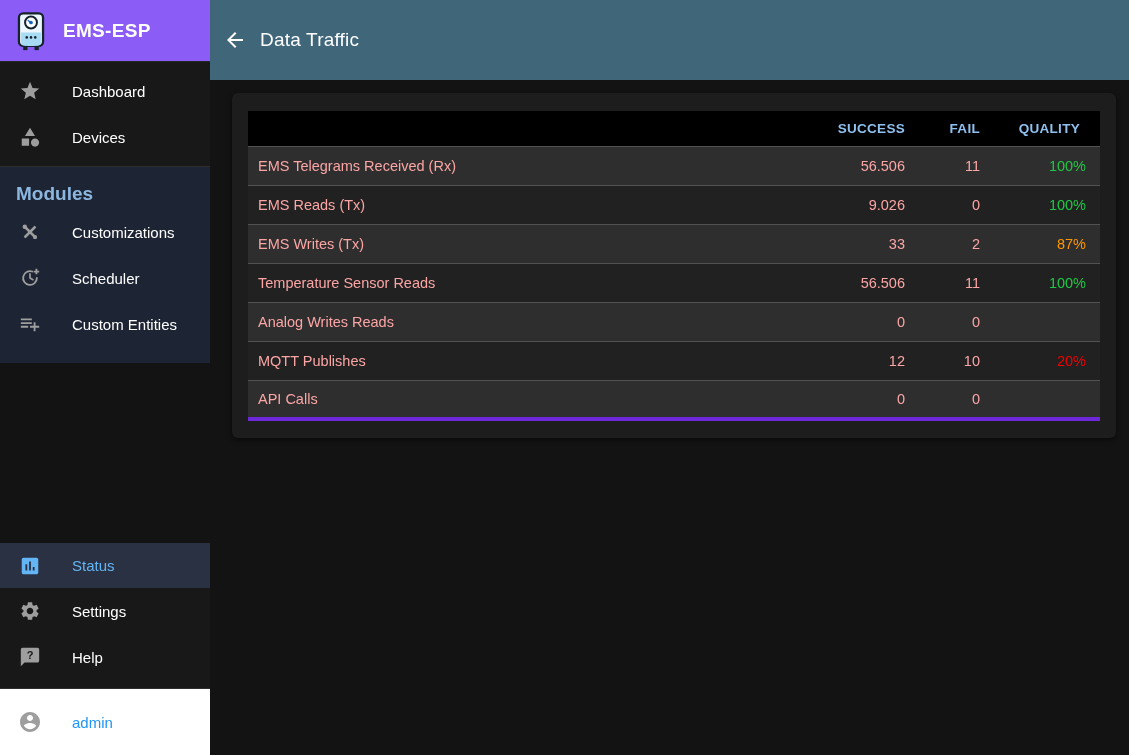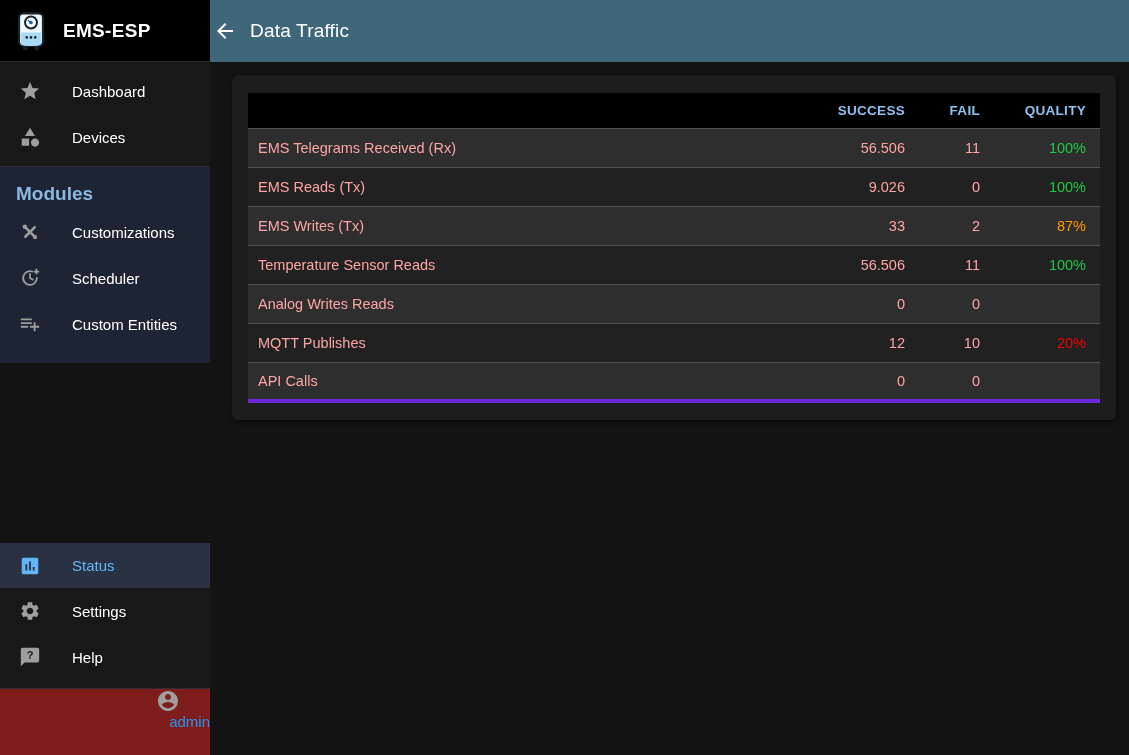--- a/index.html
+++ b/index.html
@@ -6,52 +6,52 @@
   html,body { margin:0; padding:0; }
   body {
     width:1129px; height:755px; overflow:hidden;
     background:#131313; color:#fff;
     font-family:"Liberation Sans", sans-serif;
     display:flex;
   }
   
   .sidebar { width:210px; flex:none; display:flex; flex-direction:column; background:#181818; }
   .logo-row { height:62px; flex:none; display:flex; align-items:center; padding:0 14px; gap:15px;
-              border-bottom:1px solid #262626; background:#000000; }
+              border-bottom:1px solid #262626; background:#8b5cf6; }
   .logo-row .app-title { font-size:19px; font-weight:700; letter-spacing:.3px; }
   .nav-item { height:46px; display:flex; align-items:center; cursor:pointer; }
   .nav-item .icon { width:24px; height:24px; margin-left:18px; margin-right:30px; flex:none; display:flex; align-items:center; justify-content:center; }
   .nav-item .label { font-size:15px; font-weight:500; color:#fff; white-space:nowrap; }
   .section-top { padding:6px 0; background:#181818; }
   .divider { height:1px; background:#2e2e2e; flex:none; }
   .section-modules { background:var(--modules_bg, #1d2433); padding:12px 0 16px 0; }
   .modules-header { height:30px; line-height:30px; padding-left:16px; font-size:19px; font-weight:700;
                     color:var(--modules_blue, #8cb8e0); }
   .flex-gap { flex:1; background:#131313; }
   .section-bottom { background:#181818; padding-bottom:8px; }
   .nav-item.selected { background:var(--selected_bg, #2a3142); height:45px; }
   .nav-item.selected .label { color:var(--accent_blue, #64b5f6); }
-  .user-row { height:66px; display:flex; align-items:flex-end; background:#7f1d1d;flex-direction:column; }
+  .user-row { height:66px; display:flex; align-items:center; background:#ffffff; }
   .user-row .icon { width:24px; height:24px; margin-left:18px; margin-right:30px; }
   .user-row .label { font-size:15px; color:var(--link_blue, #2196f3); }
   
   .main { flex:1; min-width:0; display:flex; flex-direction:column; }
-  .appbar { height:62px; flex:none; background:var(--appbar, #40667a); display:flex; align-items:center;
-            padding:0 3px; }
+  .appbar { height:80px; flex:none; background:var(--appbar, #40667a); display:flex; align-items:center;
+            padding:0 13px; }
   .appbar .back-btn { width:24px; height:24px; cursor:pointer; display:flex; flex:none; }
   .appbar .page-title { font-size:19px; font-weight:500; margin-left:13px; letter-spacing:.2px; }
   .content { flex:1; background:#131313; padding:13px 0 0 22px; }
   .card { width:884px; height:345px; background:#1d1d1d; border-radius:6px;
           padding:18px 16px 16px 16px; box-shadow:0 2px 5px rgba(0,0,0,.5); }
   table { width:100%; border-collapse:collapse; table-layout:fixed; }
   col.c-success { width:145px; } col.c-fail { width:75px; } col.c-quality { width:120px; }
   thead th { background:#000; height:35px; color:var(--header_blue, #8ec1f0);
              font-size:13.5px; font-weight:700; text-align:right; padding:0; letter-spacing:.3px; }
   thead th.name { text-align:left; padding-left:10px; }
-  thead th.quality { padding-right:14px; }
+  thead th.quality { padding-right:20px; }
   tbody td { height:39px; text-align:right; font-size:14.5px; color:#fca5a5; padding:0;
              border-top:1px solid #525252; }
   tbody tr:last-child td { border-bottom:4px solid #6d28d9; }
   tbody td.name { text-align:left; padding-left:10px; }
   tbody td.quality { padding-right:14px; font-weight:500; }
   tbody tr:nth-child(odd)  { background:#2e2e2e; }
   tbody tr:nth-child(even) { background:#212121; }
 </style>
 </head>
 <body>

